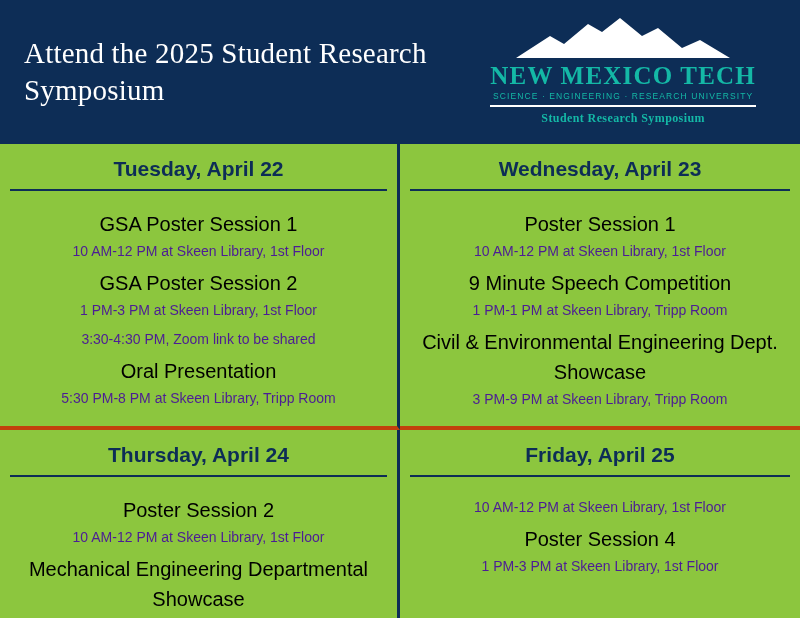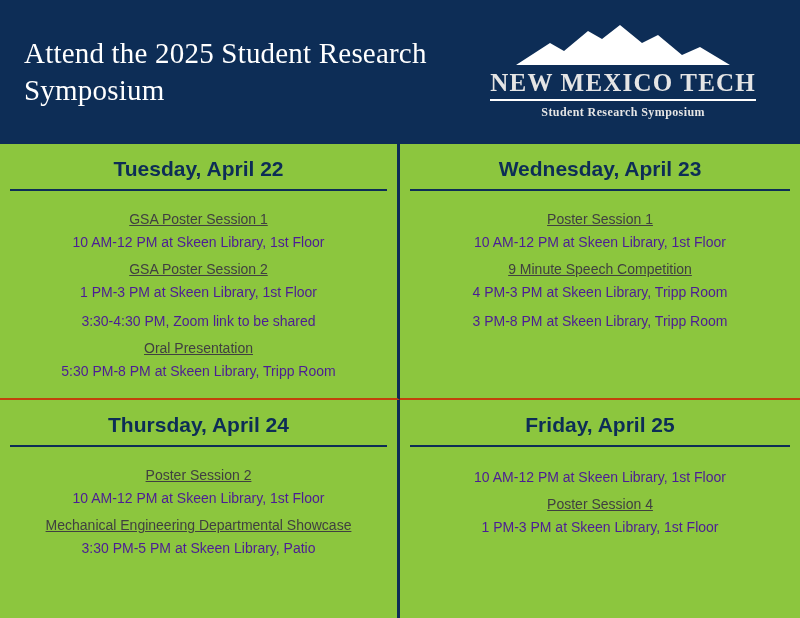--- a/index.html
+++ b/index.html
@@ -40,21 +40,21 @@
     font-family: "Liberation Serif", serif;
     font-size: 29px;
     line-height: 1.28;
     max-width: 420px;
     letter-spacing: 0.2px;
   }
   .logo-block {
     display: flex;
     flex-direction: column;
     align-items: center;
-    color: #e5e5e5;
+    color: #14b8a6;
     padding-right: 24px;
   }
   .mountains {
     display: block;
   }
   .logo-name {
     font-family: "Liberation Serif", serif;
     font-weight: bold;
     font-size: 25px;
     letter-spacing: 1.2px;
@@ -91,21 +91,21 @@
   }
   .cell {
     position: relative;
     display: flex;
     flex-direction: column;
     align-items: center;
     box-sizing: border-box;
     padding: 6px 10px 10px 10px;
   }
   .cell.border-r { border-right: 3px solid #0d2d56; }
-  .cell.border-b { border-bottom: 2px solid #c2410c; }
+  .cell.border-b { border-bottom: 4px solid #c2410c; }
 
   .day-title {
     color: #0d2d56;
     font-family: "Liberation Sans", sans-serif;
     font-weight: bold;
     font-size: 21px;
     text-align: center;
     padding: 7px 0 8px 0;
     width: 100%;
     border-bottom: 2px solid #0d2d56;
@@ -117,23 +117,22 @@
     display: flex;
     flex-direction: column;
     align-items: center;
   }
   .event {
     text-align: center;
     width: 100%;
     margin-bottom: 6px;
   }
   .event-name {
-    color: #404040;
-    font-size: 14px;
-    text-decoration: underline;
+    color: #000000;
+    font-size: 20px;
     line-height: 1.5;
     display: inline-block;
   }
   .event-detail {
     color: #4c1d95;
     font-size: 14px;
     line-height: 1.5;
     display: block;
     margin-top: 2px;
   }
@@ -146,20 +145,21 @@
   <div class="header">
     <div class="header-title">Attend the 2025 Student Research Symposium</div>
 
     <div class="logo-block">
       <span class="mountains">
         <svg width="214" height="40" viewBox="0 0 214 40" xmlns="http://www.w3.org/2000/svg">
           <path d="M0 40 L34 18 L48 26 L72 6 L86 14 L104 0 L126 18 L142 10 L166 30 L184 22 L214 40 Z" fill="#ffffff"></path>
         </svg>
       </span>
       <span class="logo-name">NEW MEXICO TECH</span>
+      <span class="logo-sub">SCIENCE · ENGINEERING · RESEARCH UNIVERSITY</span>
       <span class="logo-rule"></span>
       <span class="logo-tag">Student Research Symposium</span>
     </div>
   </div>
 
   <div class="grid">
 
     <div class="cell border-r border-b">
       <div class="day-title">Tuesday, April 22</div>
       <div class="events">
@@ -183,24 +183,25 @@
 
     <div class="cell border-b">
       <div class="day-title">Wednesday, April 23</div>
       <div class="events">
         <div class="event">
           <span class="event-name">Poster Session 1</span>
           <span class="event-detail">10 AM-12 PM at Skeen Library, 1st Floor</span>
         </div>
         <div class="event">
           <span class="event-name">9 Minute Speech Competition</span>
-          <span class="event-detail">4 PM-3 PM at Skeen Library, Tripp Room</span>
-        </div>
-        <div class="event">
-          <span class="event-detail">3 PM-8 PM at Skeen Library, Tripp Room</span>
+          <span class="event-detail">1 PM-1 PM at Skeen Library, Tripp Room</span>
+        </div>
+        <div class="event">
+          <span class="event-name">Civil &amp; Environmental Engineering Dept. Showcase</span>
+          <span class="event-detail">3 PM-9 PM at Skeen Library, Tripp Room</span>
         </div>
       </div>
     </div>
 
     <div class="cell border-r">
       <div class="day-title">Thursday, April 24</div>
       <div class="events">
         <div class="event">
           <span class="event-name">Poster Session 2</span>
           <span class="event-detail">10 AM-12 PM at Skeen Library, 1st Floor</span>

